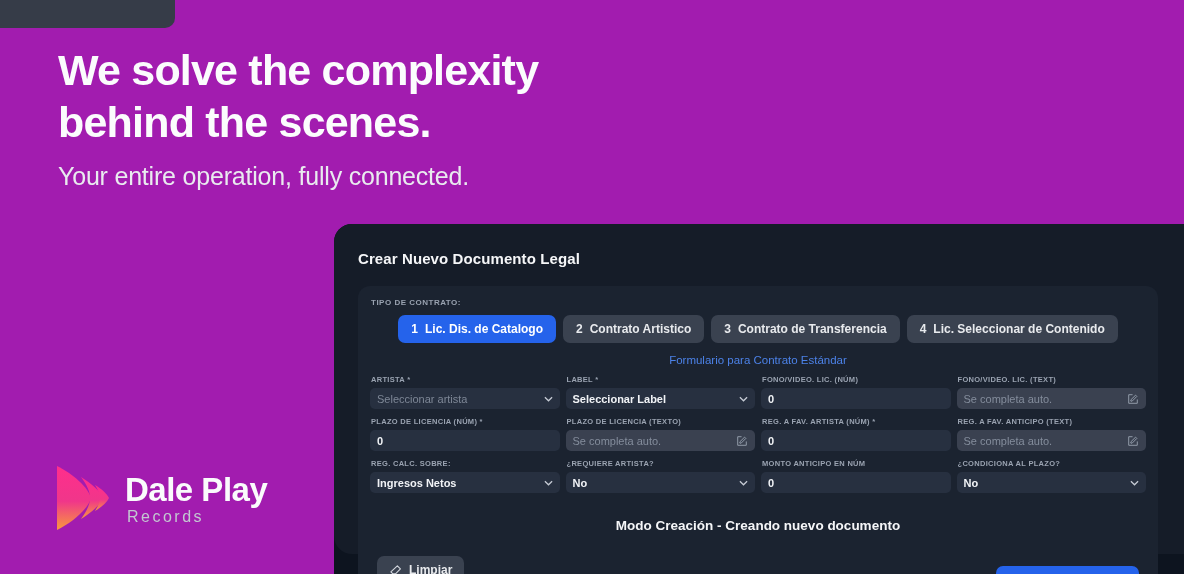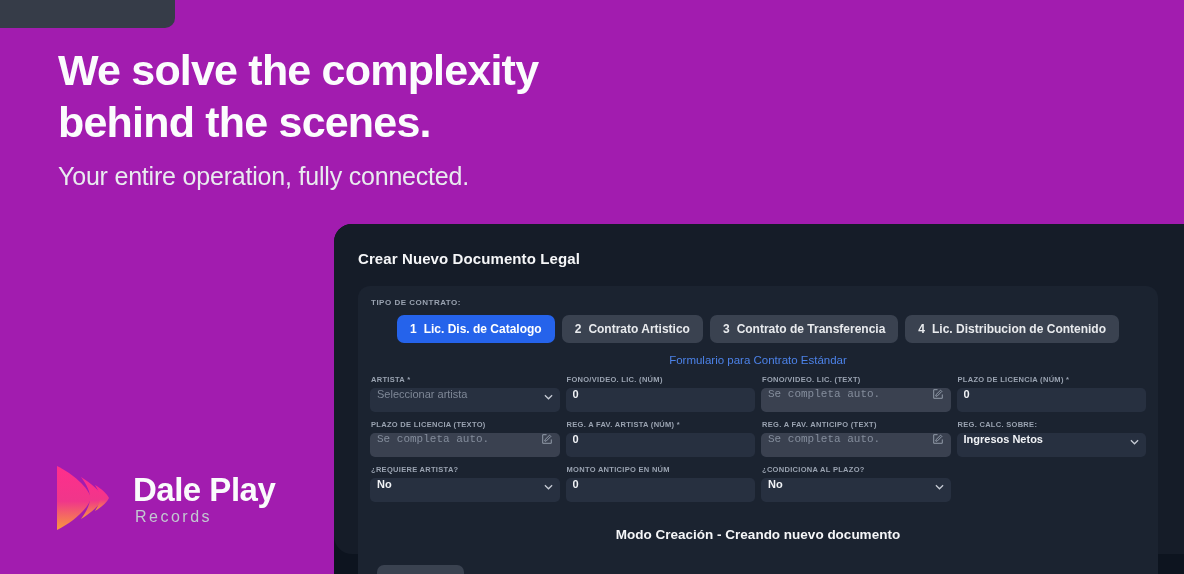--- a/index.html
+++ b/index.html
@@ -39,21 +39,21 @@
     color: #E9EBEF;
     letter-spacing: -0.2px;
   }
 
   
   .brand {
     position: absolute;
     left: 57px; top: 466px;
     display: flex;
     align-items: flex-start;
-    gap: 24px;
+    gap: 16px;
   }
   .brand svg { display: block; }
   .brand-text { display: flex; flex-direction: column; padding-top: 8px; }
   .brand-name {
     font-size: 33px;
     font-weight: 800;
     color: #FAFBFC;
     letter-spacing: -0.5px;
     line-height: 32px;
   }
@@ -148,38 +148,37 @@
     color: #9AA3B1;
     margin: 0 0 4px 1px;
     white-space: nowrap;
     overflow: hidden;
   }
   .control {
     height: 21px;
     border-radius: 5px;
     background: #273040;
     display: flex;
-    align-items: flex-end;
+    align-items: center;
     justify-content: space-between;
-    padding: 12px 7px;
+    padding: 5px 7px;
     font-size: 11px;
     font-weight: 600;
     color: #F1F3F6;
     cursor: pointer;
     overflow: hidden;
     gap: 20px;
   }
   .control .val { white-space: nowrap; overflow: hidden; text-overflow: ellipsis; }
   .control.is-placeholder .val { color: #7E8796; font-weight: 400; }
   .control.disabled {
     background: #3A4150;
     color: #848D9C;
     font-weight: 400;
     cursor: default;
-    font-family: Liberation Mono, monospace;
   }
   .control svg { flex: 0 0 auto; margin-left: 5px; }
 
   
   .status {
     margin-top: 25px;
     text-align: center;
     font-size: 13.5px;
     font-weight: 700;
     color: #F5F6F8;
@@ -253,38 +252,47 @@
           <button class="tab">
             <span>2</span>
             <span>Contrato Artistico</span>
           </button>
           <button class="tab">
             <span>3</span>
             <span>Contrato de Transferencia</span>
           </button>
           <button class="tab">
             <span>4</span>
-            <span>Lic. Distribucion de Contenido</span>
+            <span>Lic. Seleccionar de Contenido</span>
           </button>
         </div>
 
         <div class="form-title">Formulario para Contrato Estándar</div>
 
         <div class="grid">
 
           <div class="cell">
             <span class="flabel">ARTISTA *</span>
             <div class="control is-placeholder">
               <span class="val">Seleccionar artista</span>
               <svg width="9" height="6" viewBox="0 0 10 6">
                   <path d="M1 1 L5 5 L9 1" stroke="#C6CBD4" stroke-width="1.4" fill="none"></path>
                 </svg>
             </div>
           </div>
 
+          <div class="cell">
+            <span class="flabel">LABEL *</span>
+            <div class="control">
+              <span class="val">Seleccionar Label</span>
+              <svg width="9" height="6" viewBox="0 0 10 6">
+                  <path d="M1 1 L5 5 L9 1" stroke="#C6CBD4" stroke-width="1.4" fill="none"></path>
+                </svg>
+            </div>
+          </div>
 
           <div class="cell">
             <span class="flabel">FONO/VIDEO. LIC. (NÚM)</span>
             <div class="control">
               <span class="val">0</span>
             </div>
           </div>
 
           <div class="cell">
             <span class="flabel">FONO/VIDEO. LIC. (TEXT)</span>

